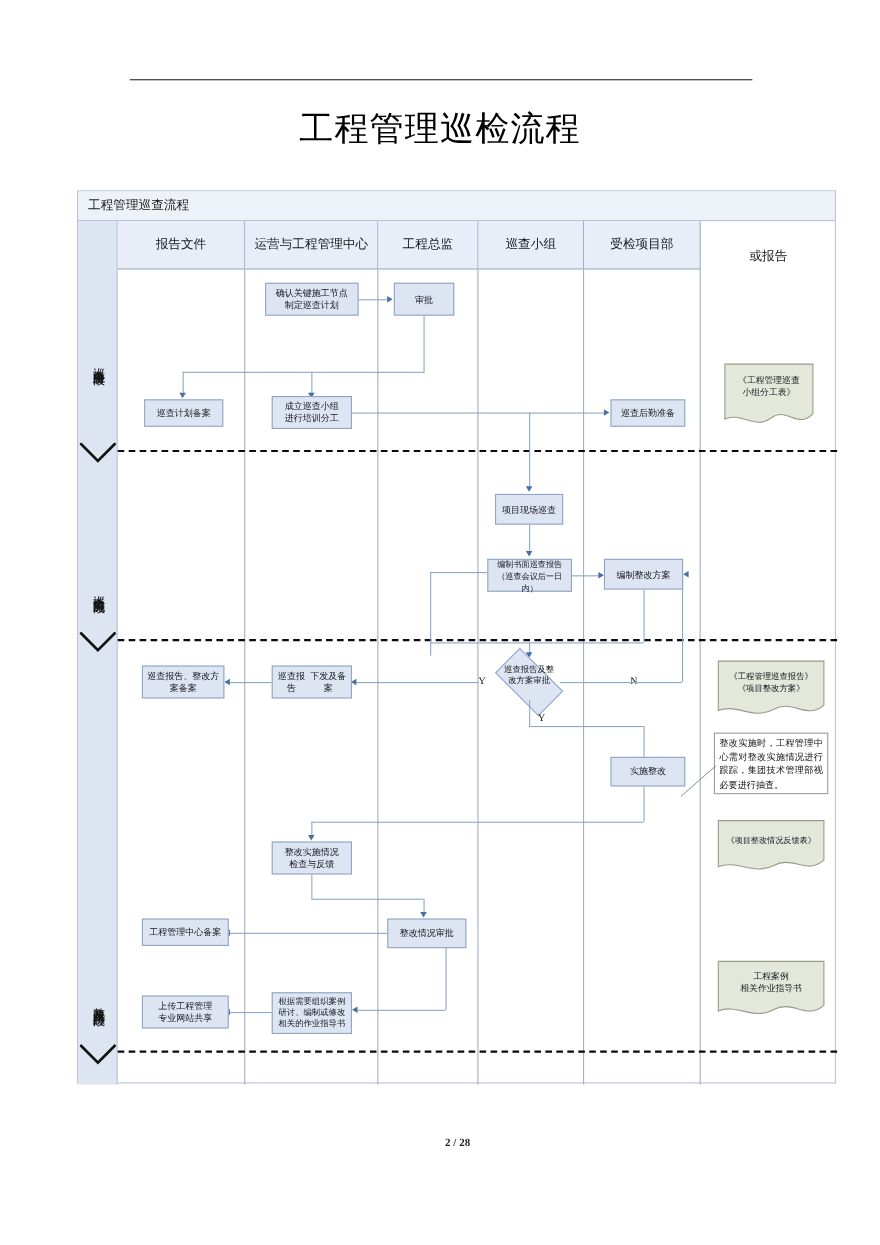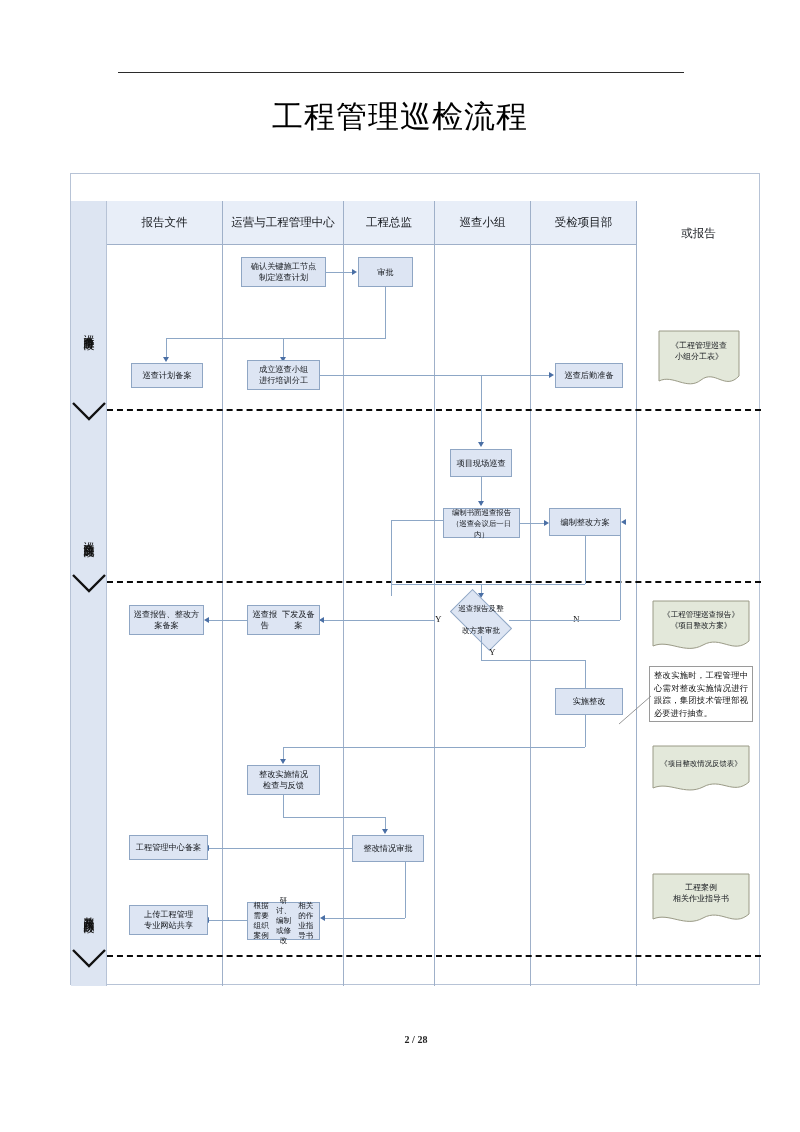--- a/index.html
+++ b/index.html
@@ -111,21 +111,21 @@
 
   .diamond{
     position:absolute;
     background:#dde5f3;
     border:1px solid #8fa6c4;
     transform:rotate(45deg);
     box-sizing:border-box;
   }
   .diamond-text{
     position:absolute;
-    display:flex; align-items:center; justify-content:space-between;
+    display:flex; align-items:center; justify-content:flex-start;
     text-align:center; font-size:7.6px; line-height:10px; color:#15181d;
     pointer-events:none;
   }
 
   
   .docshape{
     position:absolute;
   }
   .docshape .label{
     position:absolute; left:0; top:0; width:100%;
@@ -169,20 +169,21 @@
 <div class="page">
 
   <div class="header-rule"></div>
 
   <div class="doc-title">工程管理巡检流程</div>
 
   <div class="page-number">2 / 28</div>
 
   <div class="frame">
 
+    <div class="frame-title">工程管理巡查流程</div>
 
     <div class="rail">
       <div class="rail-label" style="top:48px;height:160px;">巡查准备阶段</div>
       <div class="rail-label" style="top:255px;height:160px;">巡查实施阶段</div>
       <div class="rail-label" style="top:625px;height:170px;">整改及跟踪阶段</div>
     </div>
 
     <div class="chev" style="top:228px;">
       <svg width="34" height="20" viewBox="0 0 34 20">
           <path d="M1 1 L17 17 L33 1" fill="none" stroke="#111" stroke-width="2.4"></path>
@@ -367,21 +368,21 @@
     <div class="arrow ar-left" style="left:133px;top:670.8px;"></div>
 
     <div class="node" style="left:58px;top:661px;width:79px;height:25px;">
       <span>工程管理中心备案</span>
     </div>
 
     <div class="ln lnv" style="left:334px;top:688px;height:56px;"></div>
     <div class="ln lnh" style="left:253px;top:744px;width:81px;"></div>
     <div class="arrow ar-left" style="left:249px;top:740.8px;"></div>
 
-    <div class="node" style="left:176px;top:728px;width:73px;height:38px;font-size:7.6px;line-height:10px;">
+    <div class="node" style="left:176px;top:728px;width:73px;height:38px;flex-direction:column;font-size:7.6px;line-height:10px;">
       <span>根据需要组织案例</span>
       <span>研讨、编制或修改</span>
       <span>相关的作业指导书</span>
     </div>
 
     <div class="ln lnh" style="left:137px;top:746px;width:39px;"></div>
     <div class="arrow ar-left" style="left:133px;top:742.8px;"></div>
 
     <div class="node" style="left:58px;top:731px;width:79px;height:30px;flex-direction:column;">
       <span>上传工程管理</span>

